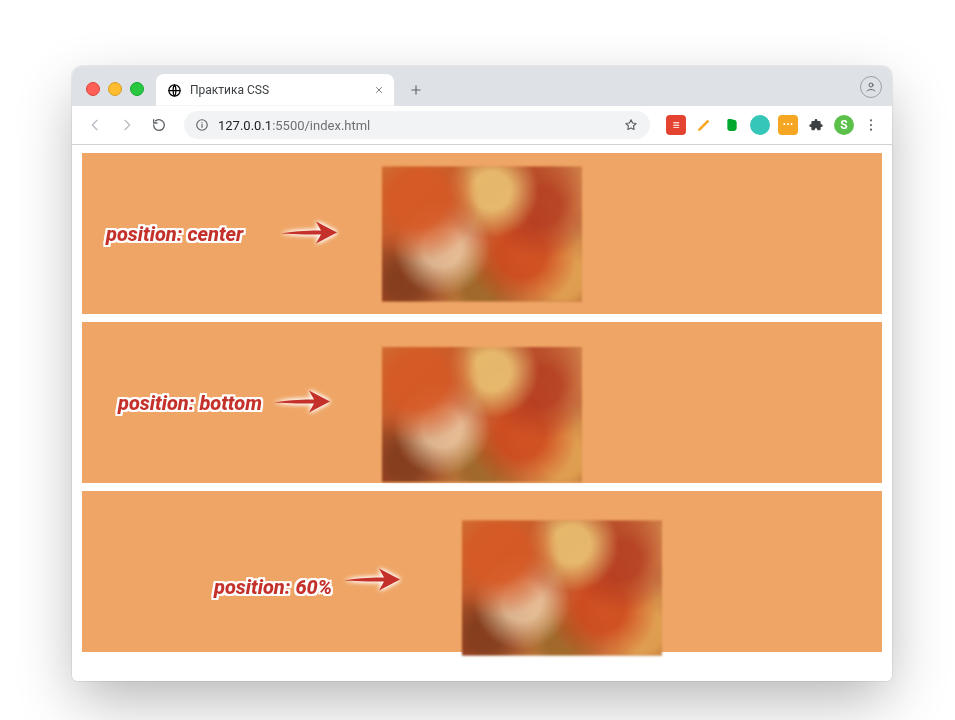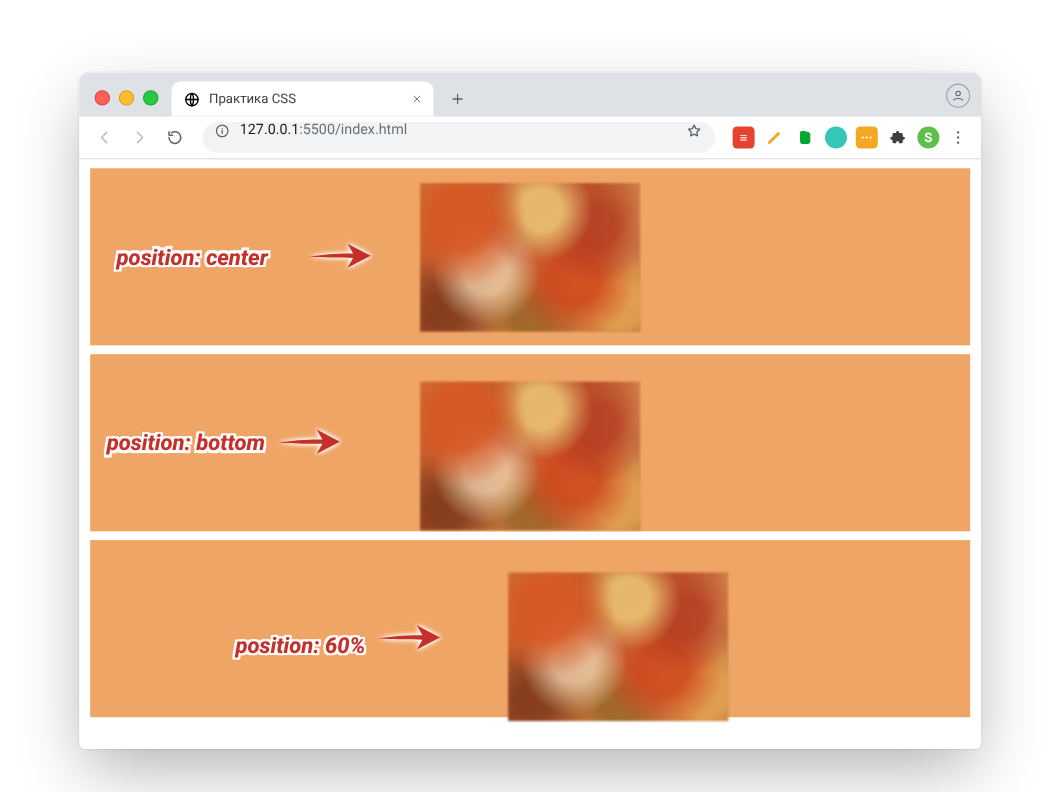--- a/index.html
+++ b/index.html
@@ -110,21 +110,21 @@
     padding:0 10px;
     gap:6px;
   }
   .nav-btn{width:26px;height:26px;display:flex;align-items:center;justify-content:center;color:var(--icon-grey);border-radius:50%;}
   .nav-btn.disabled{color:#b9bcc0;}
 
   .omnibox{
     flex:1;height:28px;
     background:var(--omnibox-bg);
     border-radius:14px;
-    display:flex;
+    display:flex;align-items:center;
     padding:0 10px;
     gap:8px;
     margin:0 6px;
   }
   .omnibox .info-icon{width:16px;height:16px;display:flex;align-items:center;justify-content:center;color:#5f6368;}
   .omnibox .url{
     font-size:13px;color:#202124;
     white-space:nowrap;
     flex:1;
   }
@@ -192,21 +192,21 @@
     color:var(--label-red);
     
     text-shadow:
        -2px -2px 0 #fff, 2px -2px 0 #fff,
        -2px  2px 0 #fff, 2px  2px 0 #fff,
         0  -2px 0 #fff, 0   2px 0 #fff,
        -2px  0   0 #fff, 2px  0   0 #fff;
     white-space:nowrap;
   }
   .panel.center .annot{left:24px;top:50%;transform:translateY(-50%);gap:36px;}
-  .panel.bottom .annot{left:15px;top:50%;transform:translateY(-50%);justify-content:center;}
+  .panel.bottom .annot{left:36px;top:50%;transform:translateY(-50%);justify-content:center;}
   .panel.sixty  .annot{left:132px;top:56%;transform:translateY(-50%);align-items:flex-end;}
 
   .arrow{display:inline-block;filter:drop-shadow(0 0 2px #fff) drop-shadow(0 0 2px #fff);}
   .arrow svg{width:60px;height:30px;}
   .arrow svg path{fill:var(--label-red);}
 
   
   svg.stroke{stroke:currentColor;fill:none;stroke-width:2;stroke-linecap:round;stroke-linejoin:round;}
 </style>
 </head>

